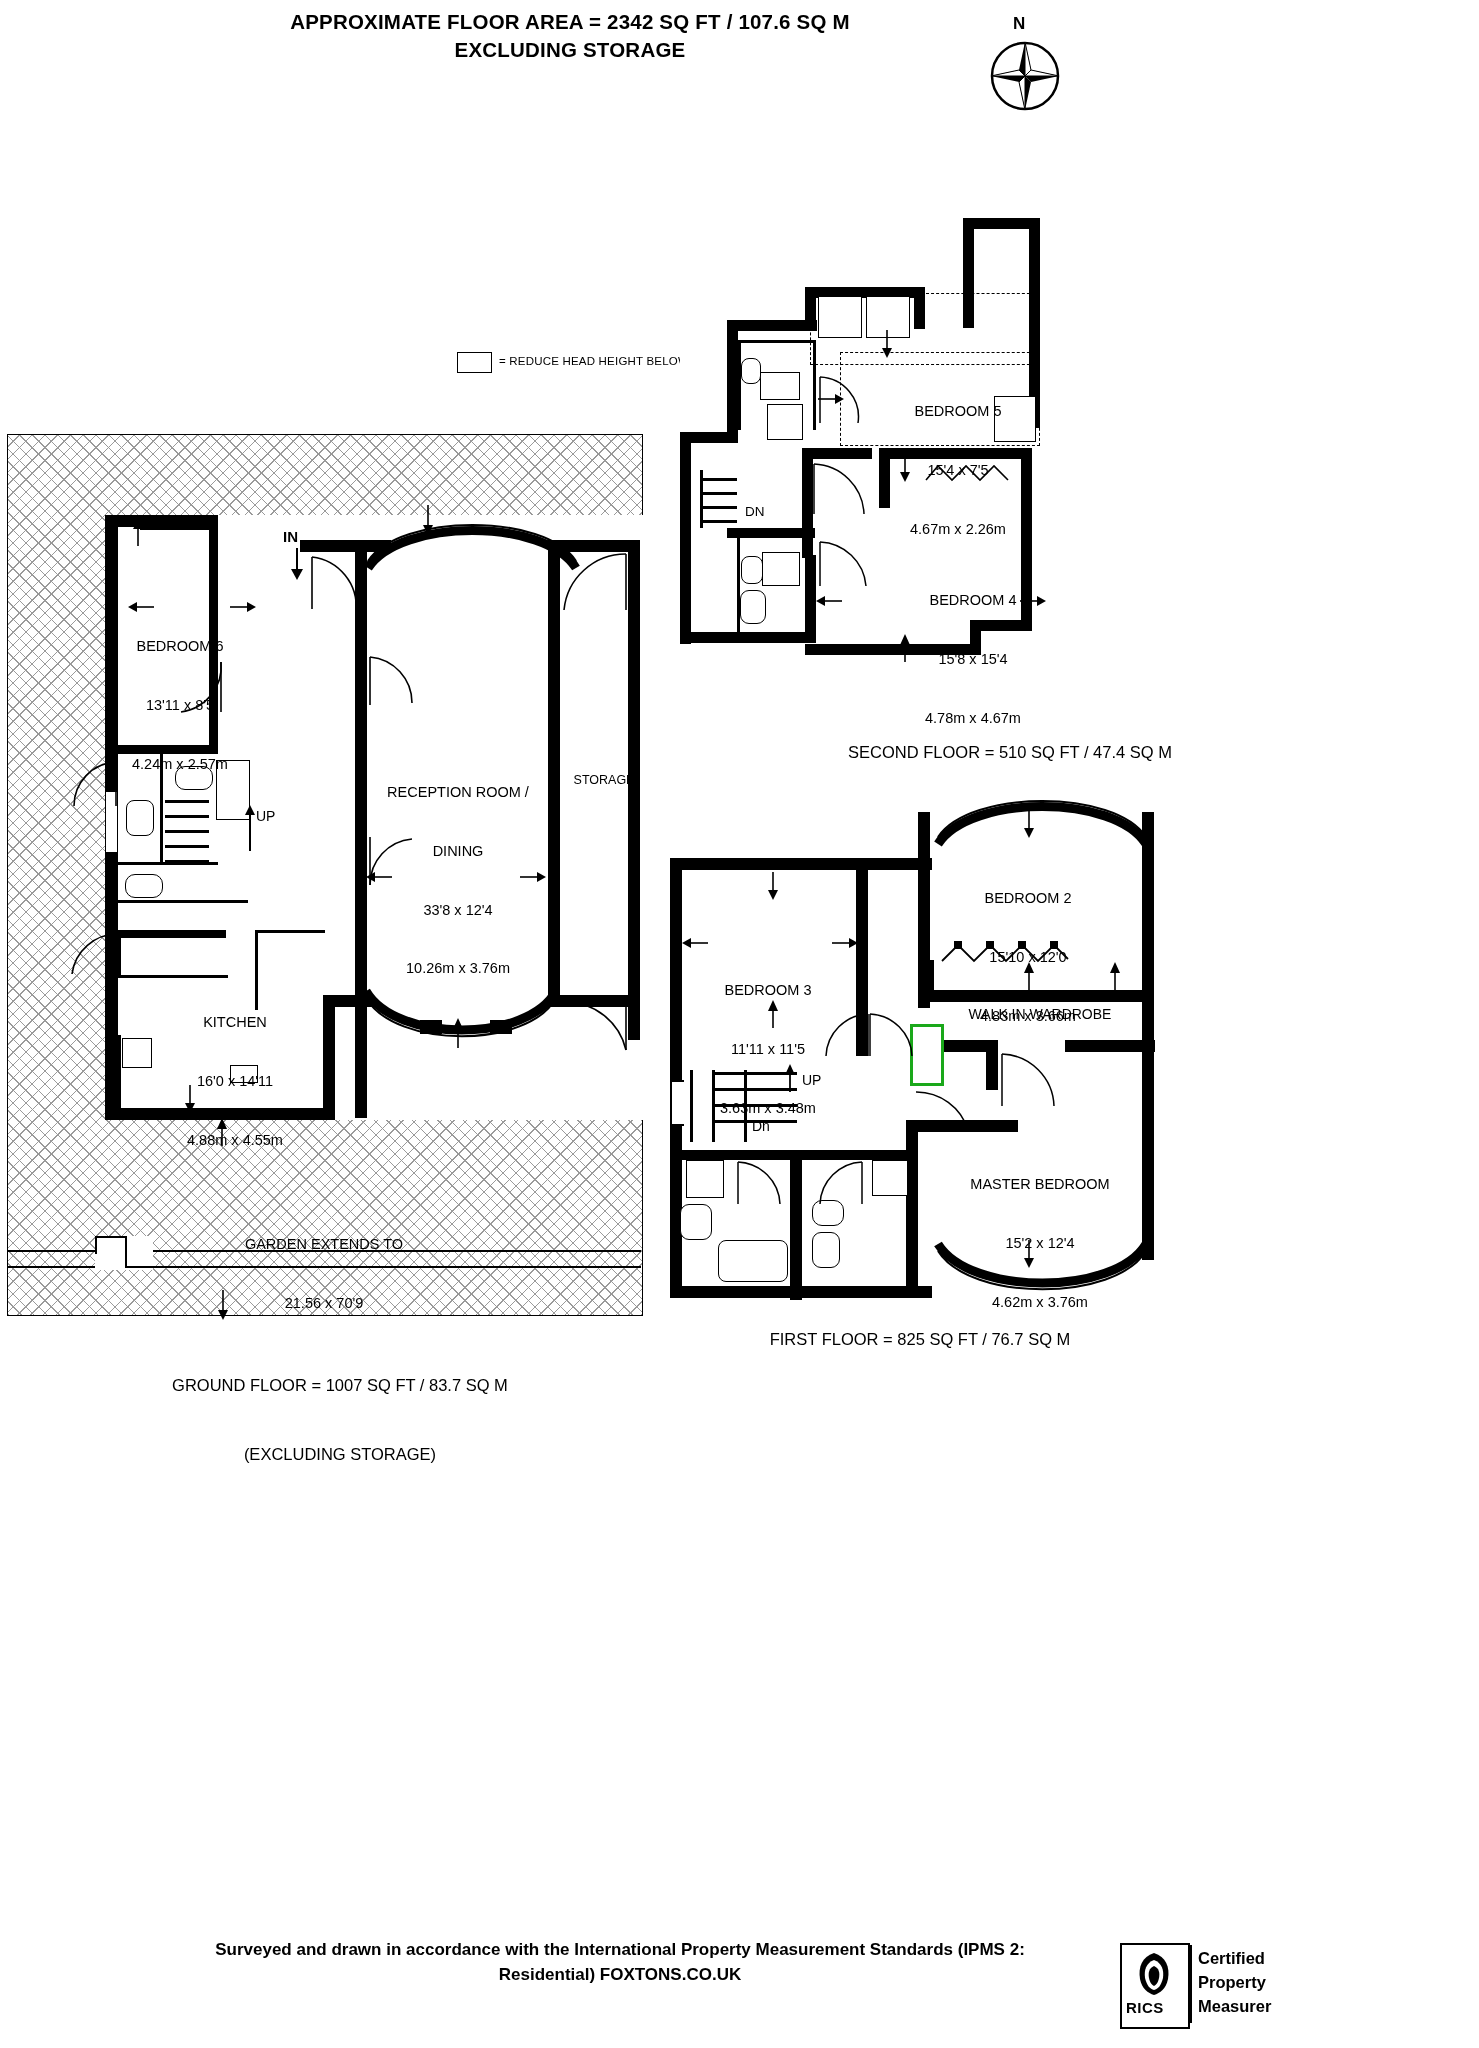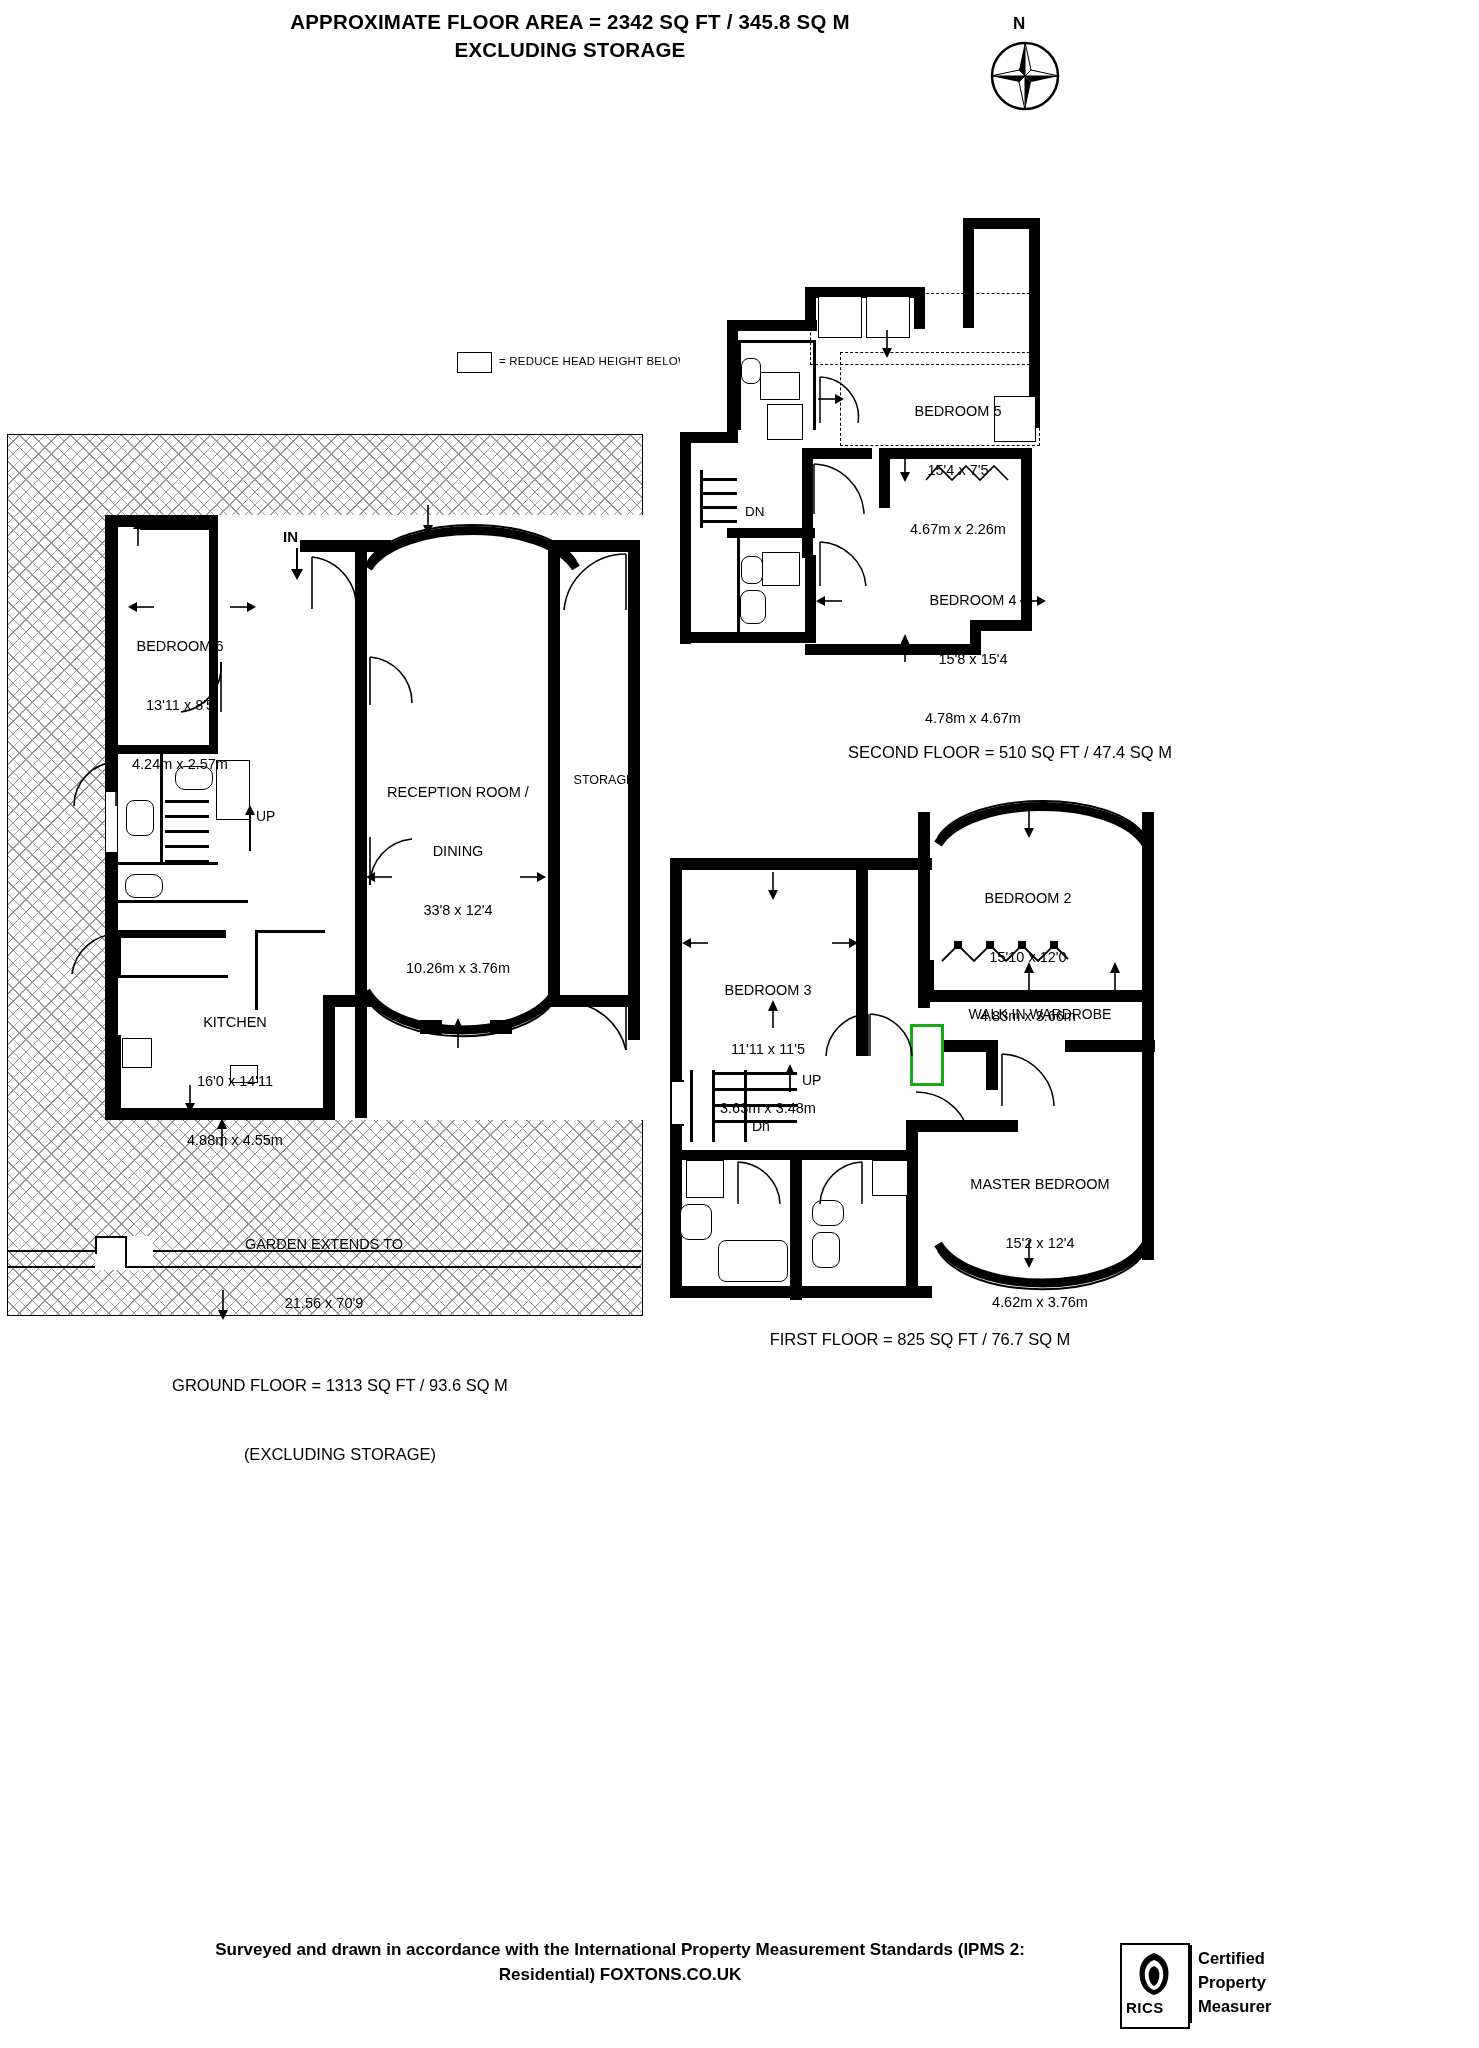--- a/index.html
+++ b/index.html
@@ -43,21 +43,21 @@
   #rics .ricsword{position:absolute;left:6px;top:56px;font-size:15px;font-weight:bold;letter-spacing:.5px;}
   #rics .certtxt{position:absolute;left:78px;top:4px;font-size:16.5px;font-weight:bold;line-height:1.45;}
   #rics .divider{position:absolute;left:70px;top:2px;width:2px;height:78px;background:#000;}
 </style>
 </head>
 <body>
 
 <div id="page">
 
   <div id="header">
-    <div>APPROXIMATE FLOOR AREA = 2342 SQ FT / 345.8 SQ M</div>
+    <div>APPROXIMATE FLOOR AREA = 2342 SQ FT / 107.6 SQ M</div>
     <div>EXCLUDING STORAGE</div>
   </div>
 
   <div id="compass">
     <div class="n">N</div>
     <svg width="80" height="80" viewBox="0 0 80 80">
       <circle cx="40" cy="40" r="33" fill="#fff" stroke="#000" stroke-width="2.5"></circle>
       <polygon points="40,6 46,34 40,40 34,34" fill="#000"></polygon>
       <polygon points="40,74 46,46 40,40 34,46" fill="#000"></polygon>
       <polygon points="6,40 34,46 40,40 34,34" fill="#000"></polygon>
@@ -253,21 +253,21 @@
       <div>16'0 x 14'11</div>
       <div>4.88m x 4.55m</div>
     </div>
 
     <div class="lbl" style="left:224px;top:1196px;width:200px;">
       <div>GARDEN EXTENDS TO</div>
       <div>21.56 x 70'9</div>
     </div>
 
     <div class="floorcap" style="left:90px;top:1328px;width:500px;">
-      <div>GROUND FLOOR = 1313 SQ FT / 93.6 SQ M</div>
+      <div>GROUND FLOOR = 1007 SQ FT / 83.7 SQ M</div>
       <div>(EXCLUDING STORAGE)</div>
     </div>
   </div>
 
   <div>
 
     <div class="room" style="left:680px;top:218px;width:360px;height:450px;"></div>
 
     <div class="wall" style="left:963px;top:218px;width:77px;height:11px;"></div>
     <div class="wall" style="left:1029px;top:218px;width:11px;height:210px;"></div>

